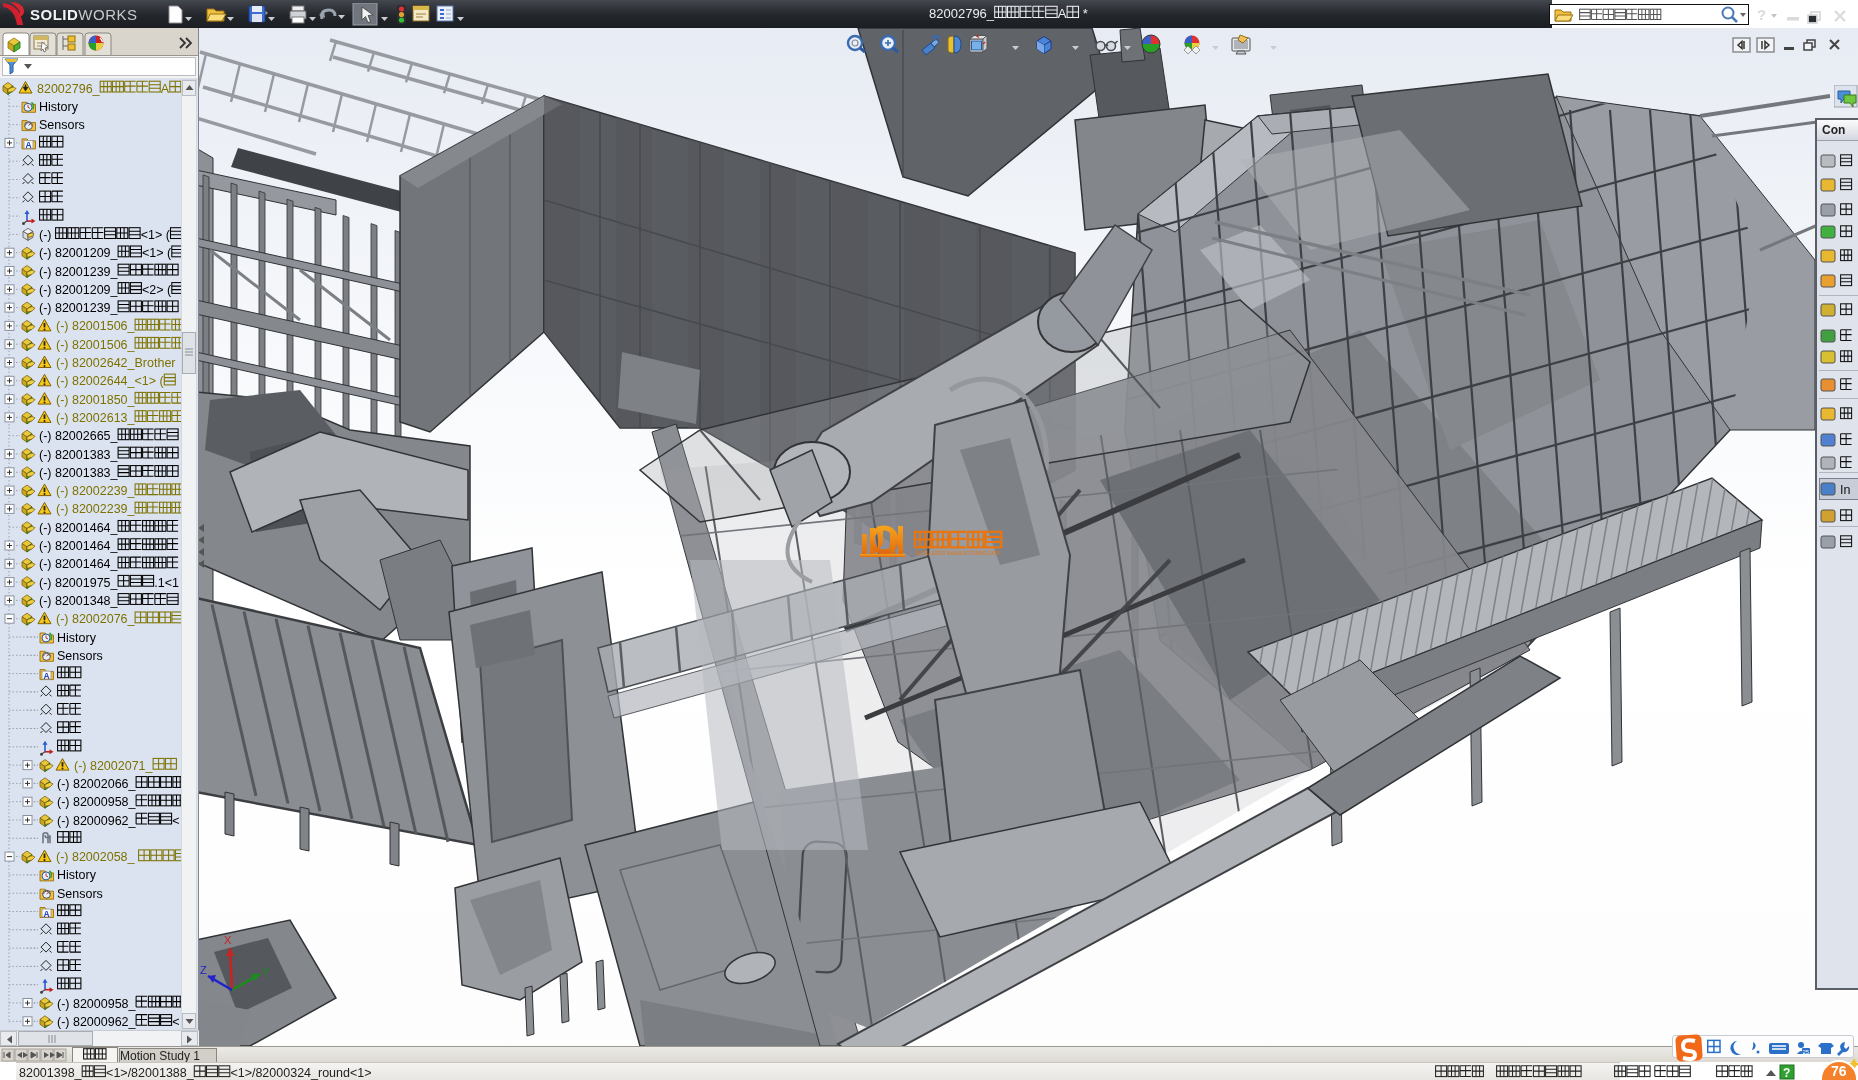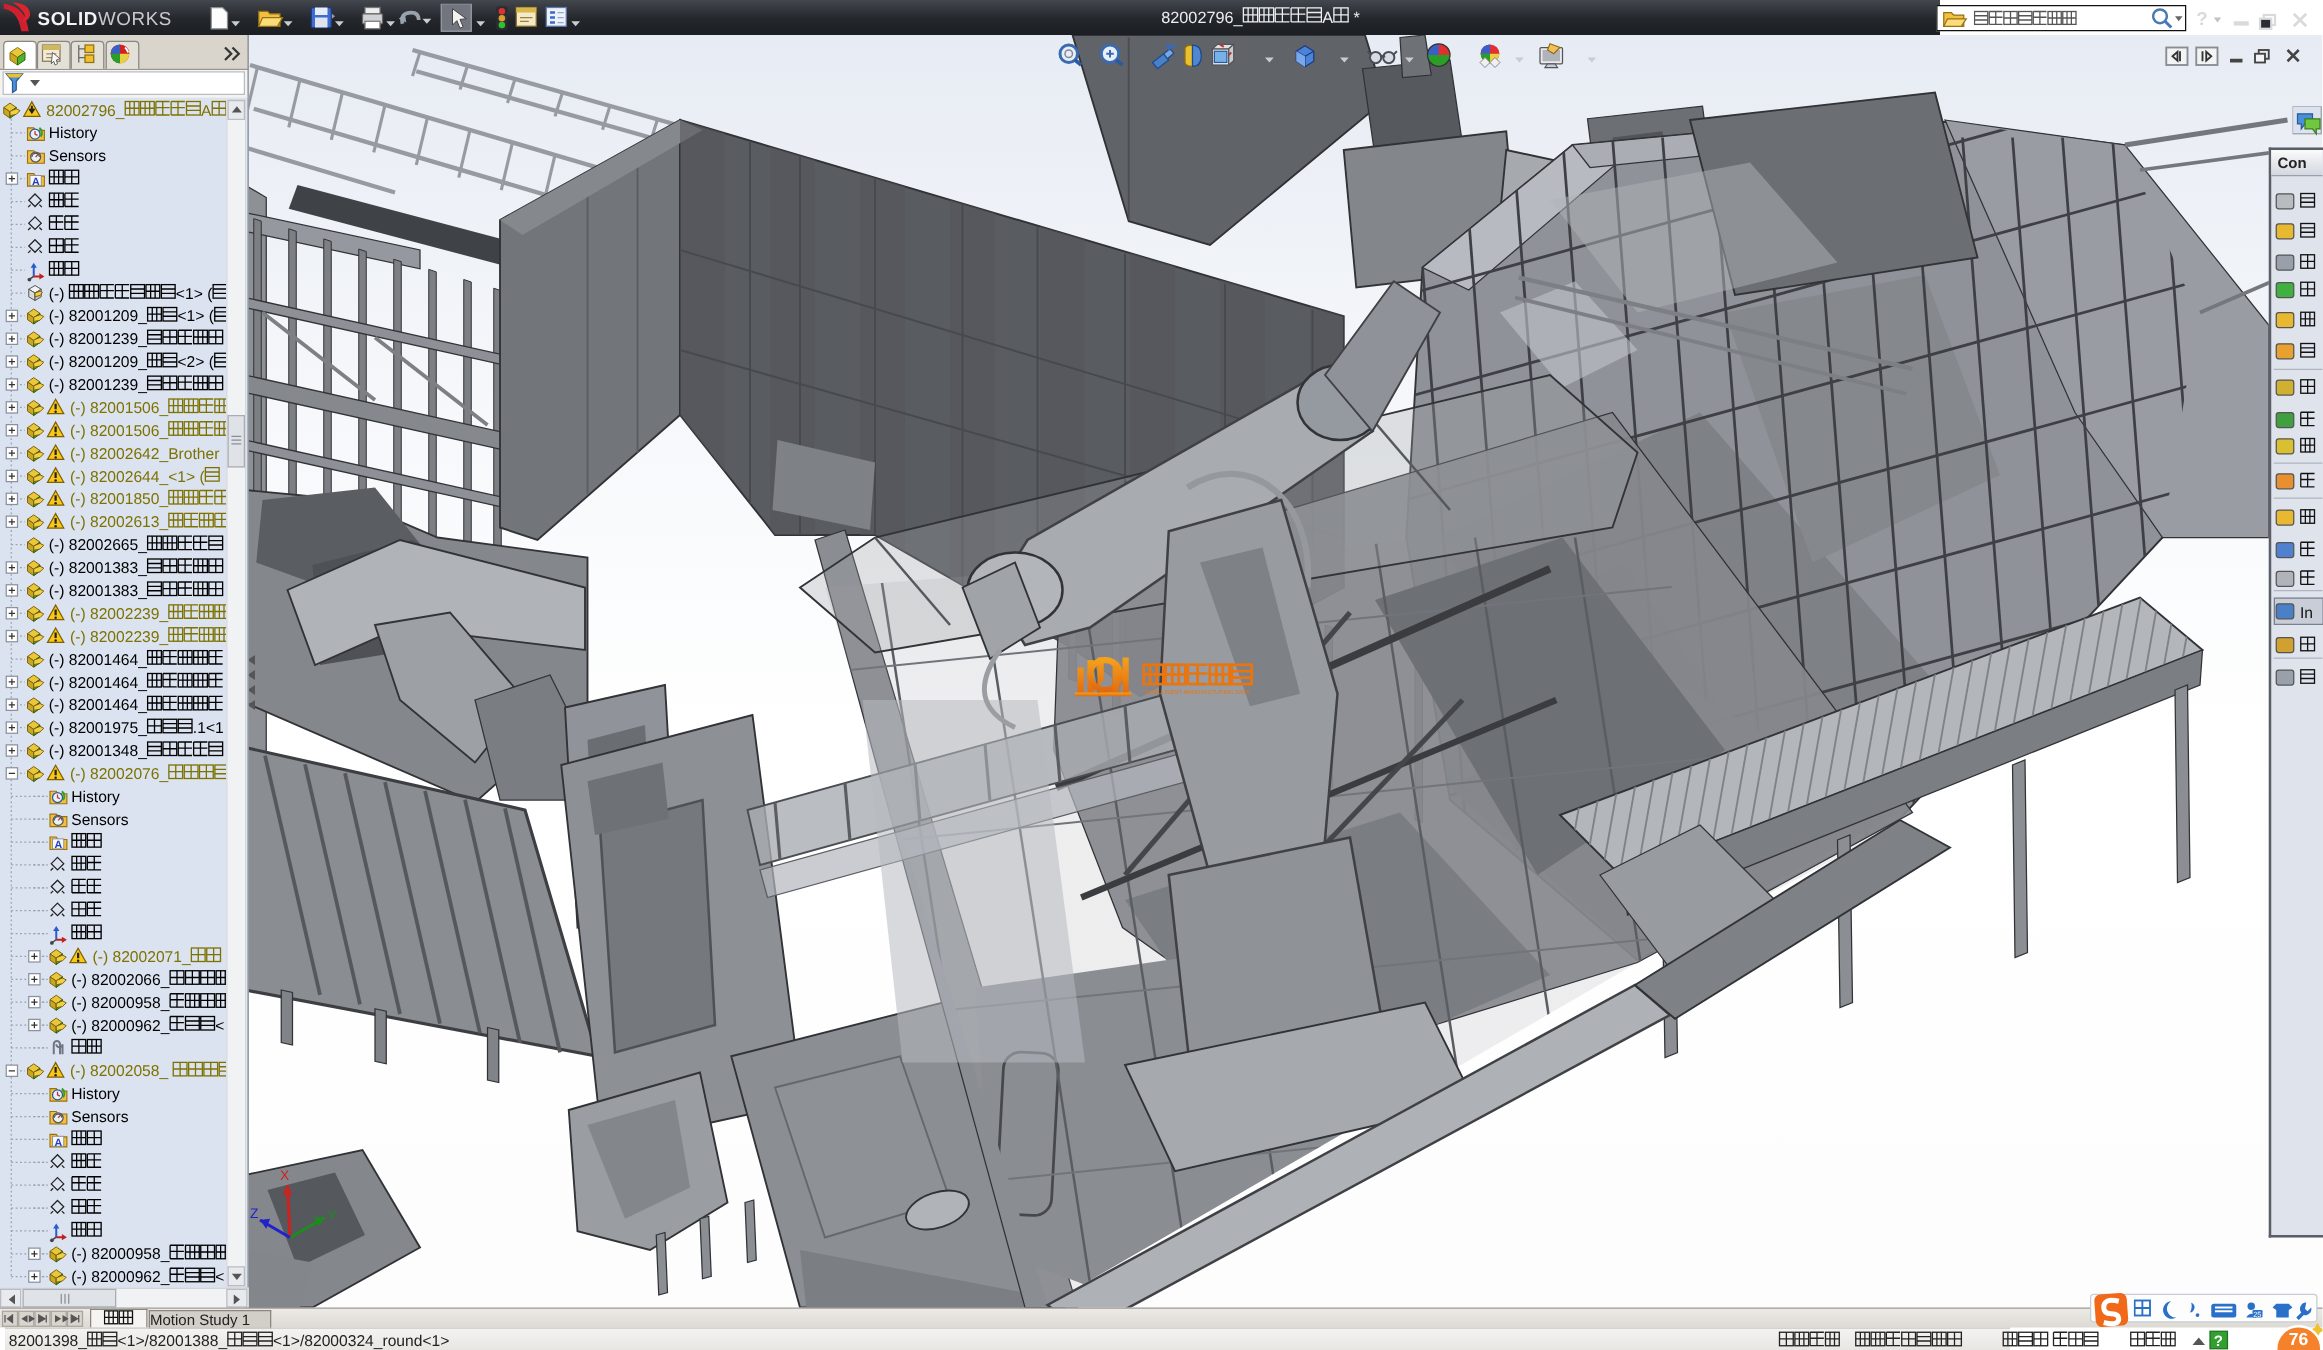--- a/index.html
+++ b/index.html
@@ -1888,21 +1888,21 @@
         <rect x="0.6" y="1.7" width="10.6" height="10.3"></rect>
         <path d="M 4.1,1.7 v 10.3 M 7.6,1.7 v 10.3 M 0.6,6.9 h 10.6"></path>
       </g>
       <g stroke="#111" fill="none" stroke-width="1.05">
         <rect x="12.4" y="1.7" width="10.6" height="10.3"></rect>
         <path d="M 15.8,1.7 v 10.3 M 19.3,1.7 v 10.3 M 12.4,6.9 h 10.6"></path>
       </g>
     </svg>
 <div class="abs" style="left:119px;top:1px;width:98px;height:29px;background:#d2cfc8;border:1px solid #8a8780;border-bottom:none;text-align:left;font-size:12px;color:#222">Motion Study 1</div>
 </div>
-<div class="abs" style="left:4px;top:1062px;width:1604px;height:18px;background:linear-gradient(#f4f3f1,#e8e6e2);border-top:1px solid #c8c5bf;font-size:12.5px;color:#222">
+<div class="abs" style="left:16px;top:1062px;width:1604px;height:18px;background:linear-gradient(#f4f3f1,#e8e6e2);border-top:1px solid #c8c5bf;font-size:12.5px;color:#222">
 <svg class="abs" style="left:0;top:0" width="1740" height="18">
       <text x="3.0" y="14.0" font-size="12.5" fill="#222" font-family="Liberation Sans" xml:space="preserve">82001398_</text>
       <g stroke="#222" fill="none" stroke-width="1.05">
         <rect x="66.2" y="2.8" width="11.0" height="10.8"></rect>
         <path d="M 69.8,2.8 v 10.8 M 73.4,2.8 v 10.8 M 66.2,8.1 h 11.0"></path>
       </g>
       <g stroke="#222" fill="none" stroke-width="1.05">
         <rect x="78.4" y="2.8" width="11.0" height="10.8"></rect>
         <path d="M 78.4,6.3 h 11.0 M 78.4,9.8 h 11.0"></path>
       </g>

